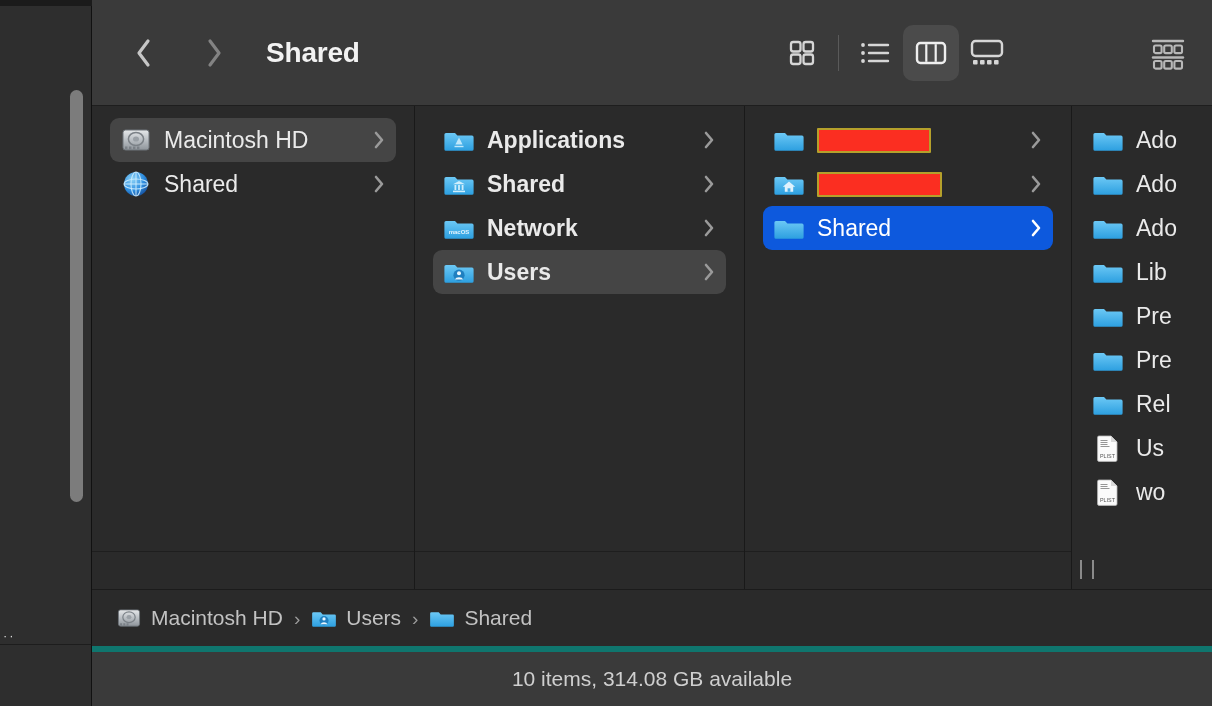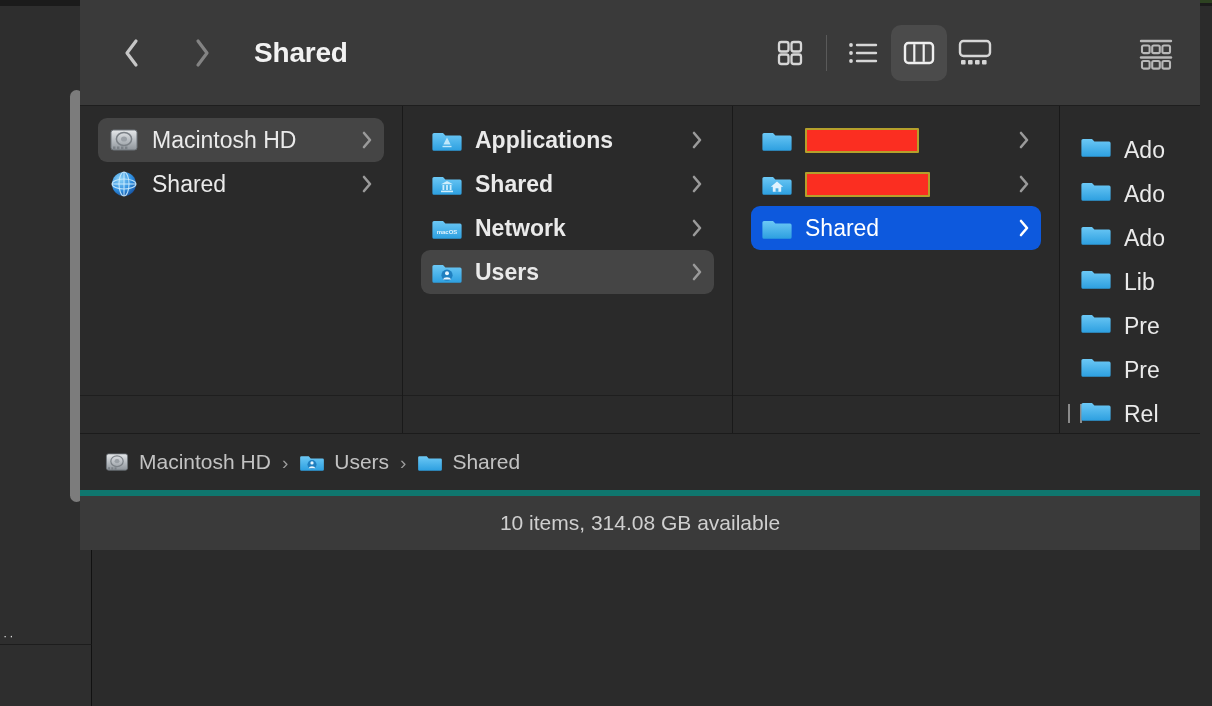--- a/index.html
+++ b/index.html
@@ -33,21 +33,21 @@
     position: absolute; left: 70px; top: 84px; width: 13px; height: 412px;
     background: #7c7c7c; border-radius: 7px;
   }
   .behind-dots {
     position: absolute; left: 3px; top: 623px;
     color: #d8d8d8; font-size: 13px; letter-spacing: 2px; line-height: 1;
   }
 
   
   .finder {
-    position: absolute; left: 80px; top: 0; width: 1120px; height: 550px;
+    position: absolute; left: 92px; top: 0; width: 1120px; height: 706px;
     background: #d946ef;
     display: flex; flex-direction: column;
     overflow: hidden;
   }
 
   
   .toolbar {
     height: 106px; flex: 0 0 106px;
     background: #3a3a3a;
     display: flex; align-items: center;
@@ -152,21 +152,21 @@
   .redact {
     background: #fb2e21;
     border: 2px solid #b5a02b;
     height: 25px;
     border-radius: 1px;
   }
   .redact-1 { width: 114px; }
   .redact-2 { width: 125px; }
 
   
-  .col-4 .row { margin: 0 0 0 12px; padding-left: 8px; align-items: flex-end; }
+  .col-4 .row { margin: 0 0 0 12px; padding-left: 8px; }
   .col-4 .row .label { font-size: 23px; }
 
   .col-resizer {
     position: absolute; bottom: 0; left: 0; width: 100%;
     height: 38px;
     border-top: 1px solid #1e1e1e;
     background: #2a2a2a;
   }
   .grip {
     position: absolute; left: 8px; bottom: 10px;
@@ -513,20 +513,31 @@
             <path d="M7 4 h12 l6 6 v18 a1.4 1.4 0 0 1 -1.4 1.4 H7 a1.4 1.4 0 0 1 -1.4 -1.4 V5.4 A1.4 1.4 0 0 1 7 4 z" fill="#fbfbfb" stroke="#b9b9b9" stroke-width="0.8"></path>
             <path d="M19 4 l6 6 h-6 z" fill="#d9d9d9"></path>
             <rect x="8.5" y="8" width="7" height="0.9" fill="#8a8a8a"></rect>
             <rect x="8.5" y="10" width="7" height="0.9" fill="#8a8a8a"></rect>
             <rect x="8.5" y="12" width="7" height="0.9" fill="#8a8a8a"></rect>
             <rect x="8.5" y="14" width="9" height="0.9" fill="#8a8a8a"></rect>
             <text x="15.5" y="26" font-size="5.4" fill="#555" text-anchor="middle" font-family="'Liberation Sans', sans-serif">PLIST</text>
           </svg>
           <span class="label">Us</span>
         </div>
+        <div class="row">
+          <svg class="ficon" viewBox="0 0 32 32">
+            <path d="M7 4 h12 l6 6 v18 a1.4 1.4 0 0 1 -1.4 1.4 H7 a1.4 1.4 0 0 1 -1.4 -1.4 V5.4 A1.4 1.4 0 0 1 7 4 z" fill="#fbfbfb" stroke="#b9b9b9" stroke-width="0.8"></path>
+            <path d="M19 4 l6 6 h-6 z" fill="#d9d9d9"></path>
+            <rect x="8.5" y="8" width="7" height="0.9" fill="#8a8a8a"></rect>
+            <rect x="8.5" y="10" width="7" height="0.9" fill="#8a8a8a"></rect>
+            <rect x="8.5" y="12" width="9" height="0.9" fill="#8a8a8a"></rect>
+            <text x="15.5" y="26" font-size="5.4" fill="#555" text-anchor="middle" font-family="'Liberation Sans', sans-serif">PLIST</text>
+          </svg>
+          <span class="label">wo</span>
+        </div>
       </div>
     </div>
 
     <div class="pathbar">
 
       <div class="crumb">
         <svg class="cicon" viewBox="0 0 32 32">
           <rect x="3" y="6" width="26" height="20" rx="2.6" fill="url(#hdg)" stroke="#6e747a" stroke-width="1"></rect>
           <ellipse cx="16" cy="15" rx="7.6" ry="6.6" fill="none" stroke="#7b8187" stroke-width="1.5"></ellipse>
           <ellipse cx="16" cy="15" rx="3" ry="2.6" fill="#9aa0a6"></ellipse>

